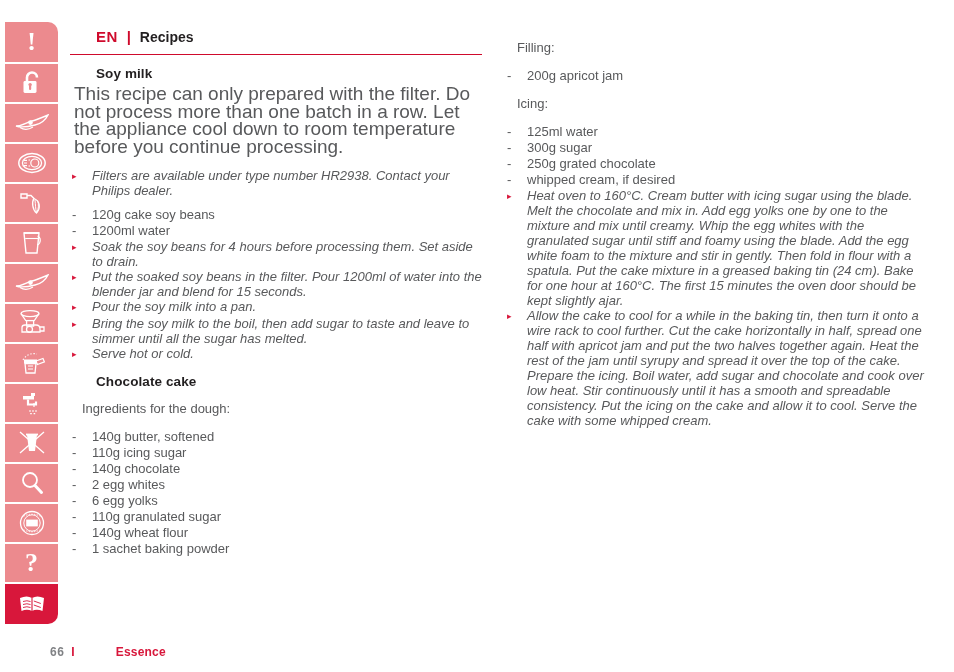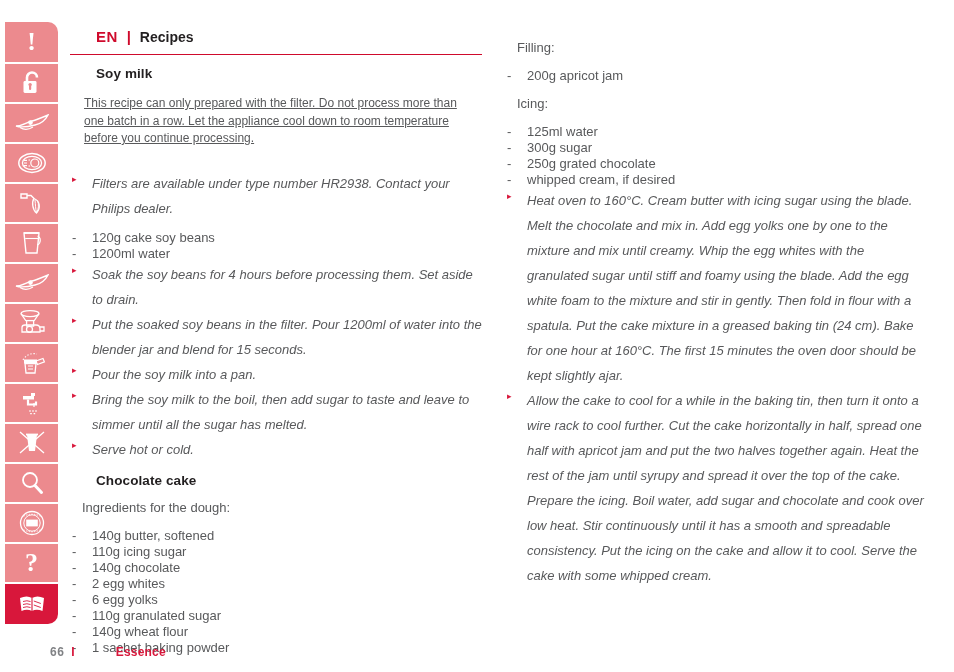--- a/index.html
+++ b/index.html
@@ -102,25 +102,24 @@
 
   h3.recipe-title {
     margin: 11px 0 2px 26px;
     font-size: 13.5px;
     font-weight: bold;
     color: #221f20;
     letter-spacing: 0.1px;
   }
 
   p.body-text {
-    margin: 14px;
-    font-size: 12px;
+    margin: 4px;
+    font-size: 19px;
     line-height: 17.6px;
     color: #58595b;
-    text-decoration: underline;
   }
 
   ul.plain {
     list-style: none;
     margin: 0;
     padding: 0;
   }
 
   li.row {
     display: flex;
@@ -139,21 +138,21 @@
     font-size: 9px;
     line-height: 17px;
   }
   li.row .mark.dash {
     color: #58595b;
     font-size: 13px;
   }
   li.row .txt { flex: 1 1 auto; }
   li.row.instr .txt {
     font-style: italic;
-    line-height: 25px;
+    line-height: 15px;
   }
   li.row.instr { margin-bottom: 0px; }
 
   .label-line {
     font-size: 13px;
     line-height: 16px;
     color: #58595b;
     margin: 12px;
   }
   .gap-sm { height: 9px; }

